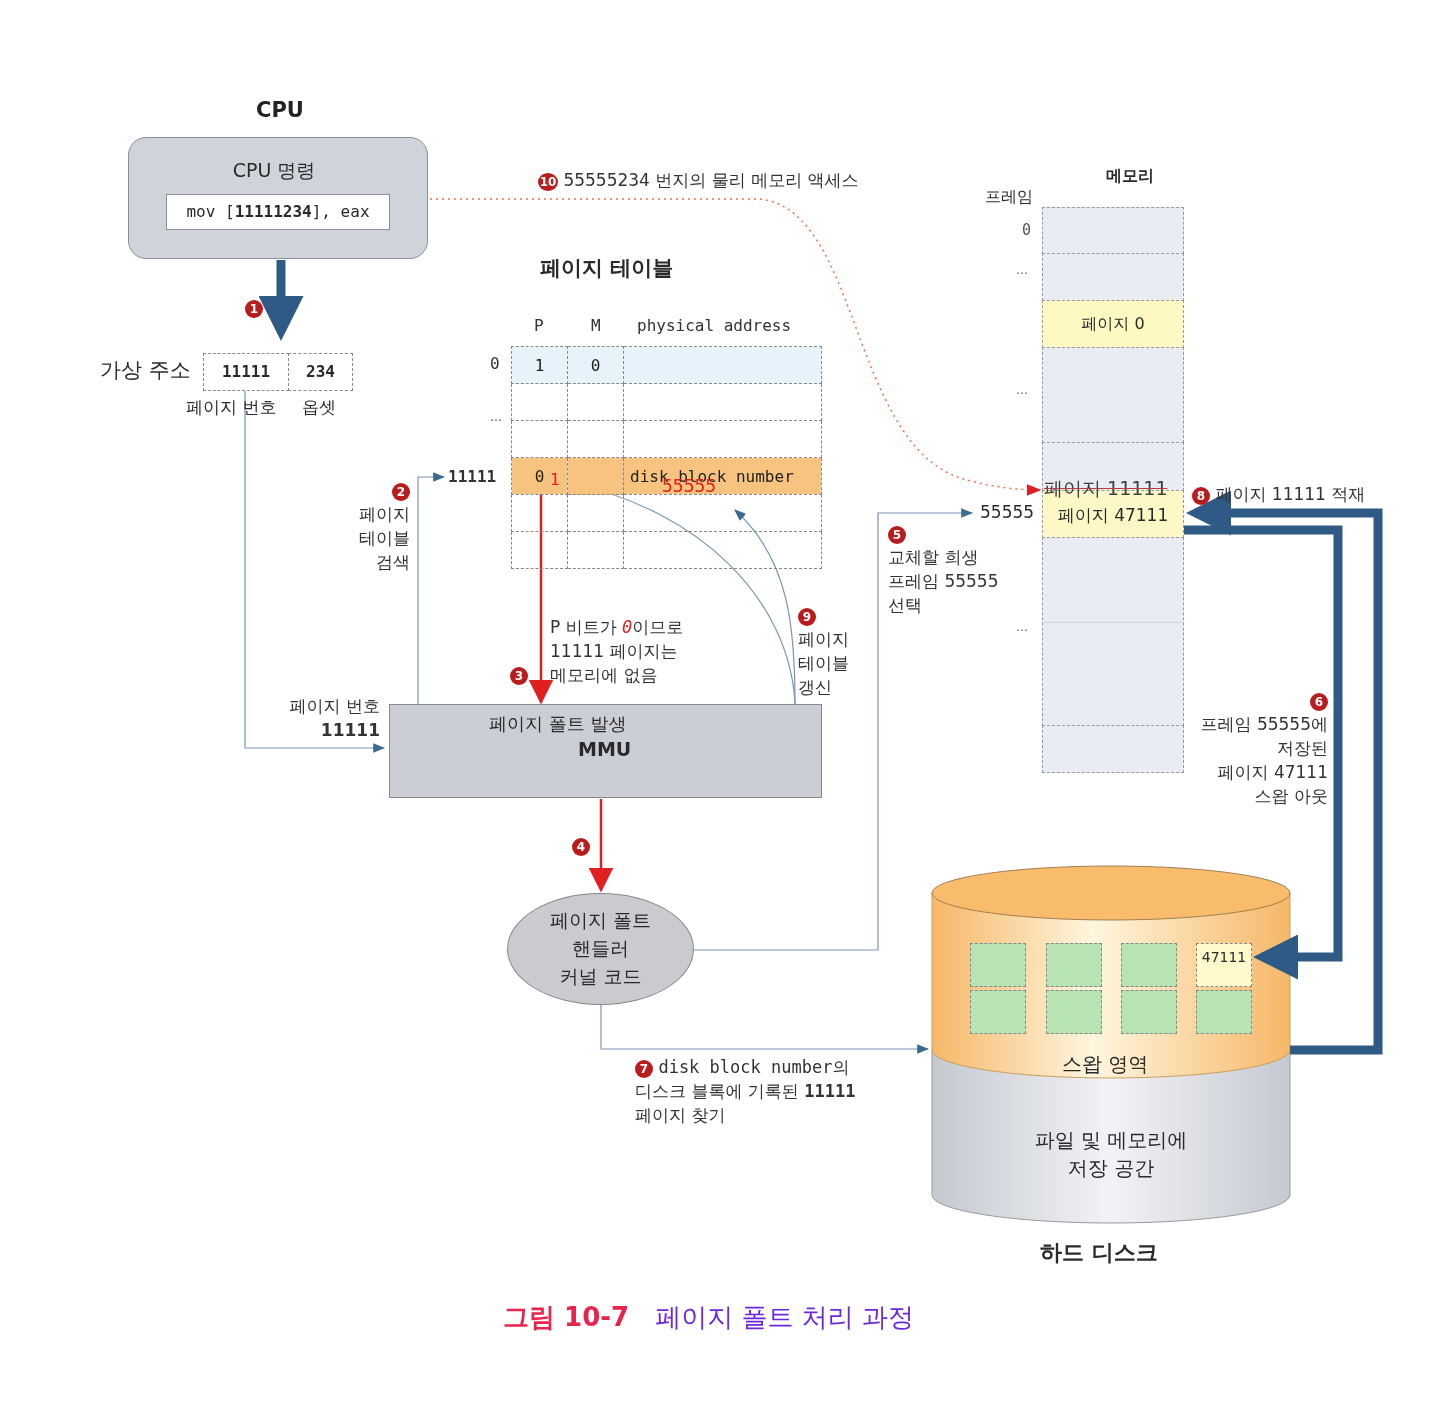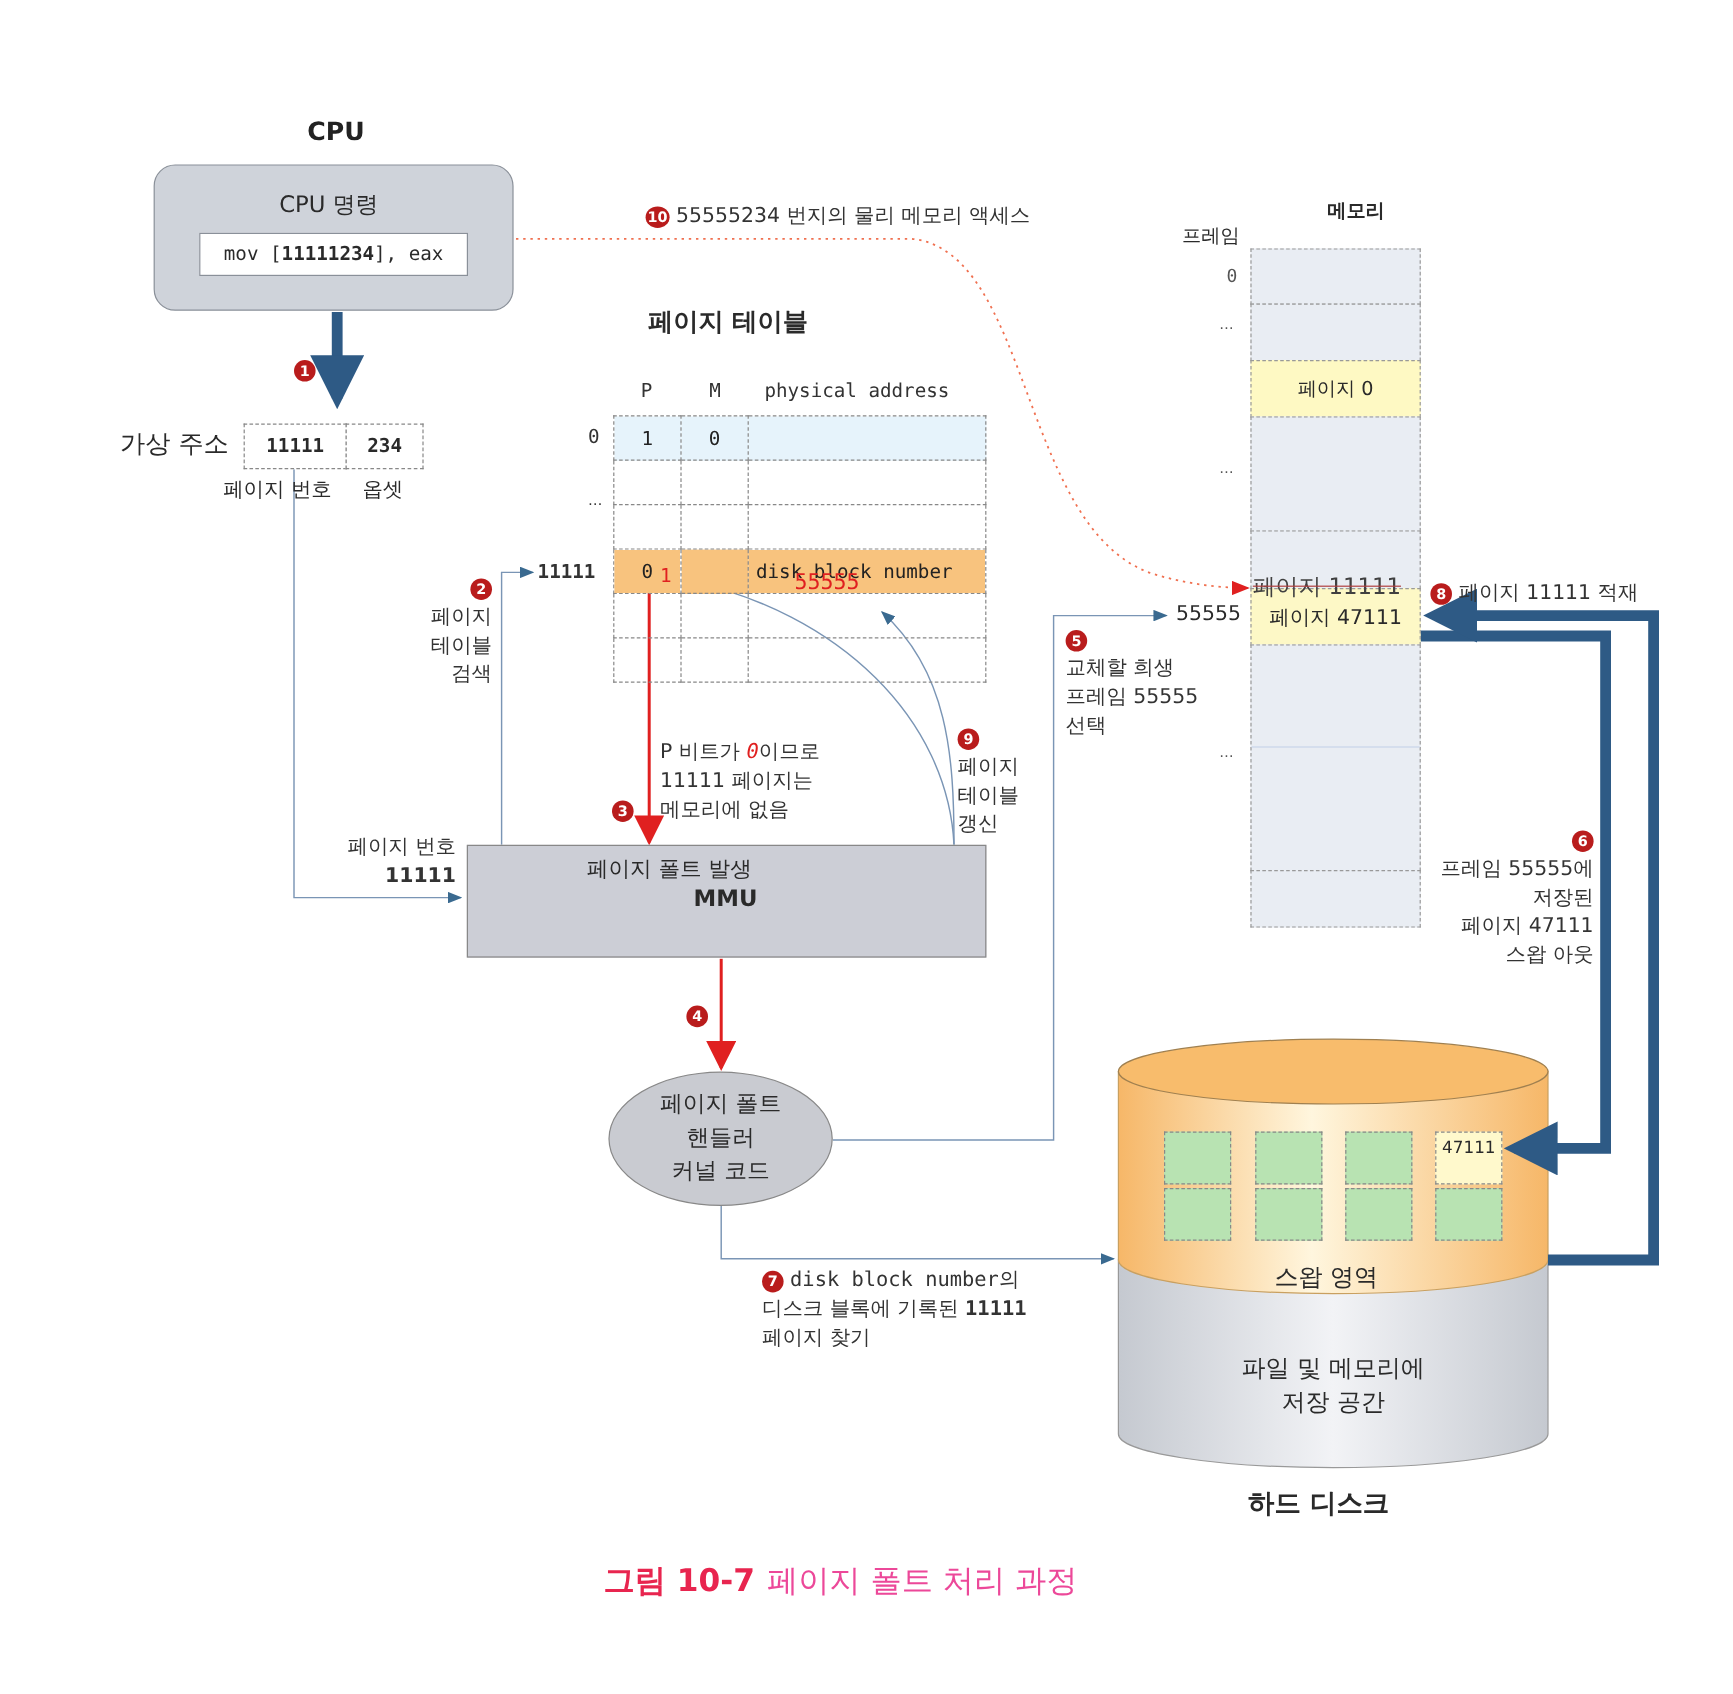--- a/index.html
+++ b/index.html
@@ -54,21 +54,21 @@
   .mem-row { left:1042px; width:142px; box-sizing:border-box; border:1.2px dashed #999; background:#e9edf3; }
   .mem-side { font-size:15px; color:#555; }
 
   
   #disk-caption { left:1040px; top:1238px; font-size:22px; font-weight:bold; }
   .swap-slot { width:56px; height:44px; background:#b8e3b2; border:1.2px dashed #888; box-sizing:border-box; }
   #swap-47111 { background:#fff9cc; font-size:14px; text-align:center; line-height:26px; }
 
   #fig-caption { left:503px; top:1300px; font-size:26px; }
   #fig-num { color:#e8254f; font-weight:bold; }
-  #fig-text { color:#ec4899; margin-left:10px; }
+  #fig-text { color:#6d28d9; margin-left:26px; }
 </style>
 </head>
 <body>
 
 <svg id="wires" width="1444" height="1412">
   <defs>
     <marker id="ah-blue" markerWidth="10" markerHeight="8" refX="9" refY="4" orient="auto">
         <path d="M0,0 L10,4 L0,8 z" fill="#3a6a90"></path>
       </marker>
     <marker id="ah-red" markerWidth="10" markerHeight="10" refX="9" refY="5" orient="auto">

